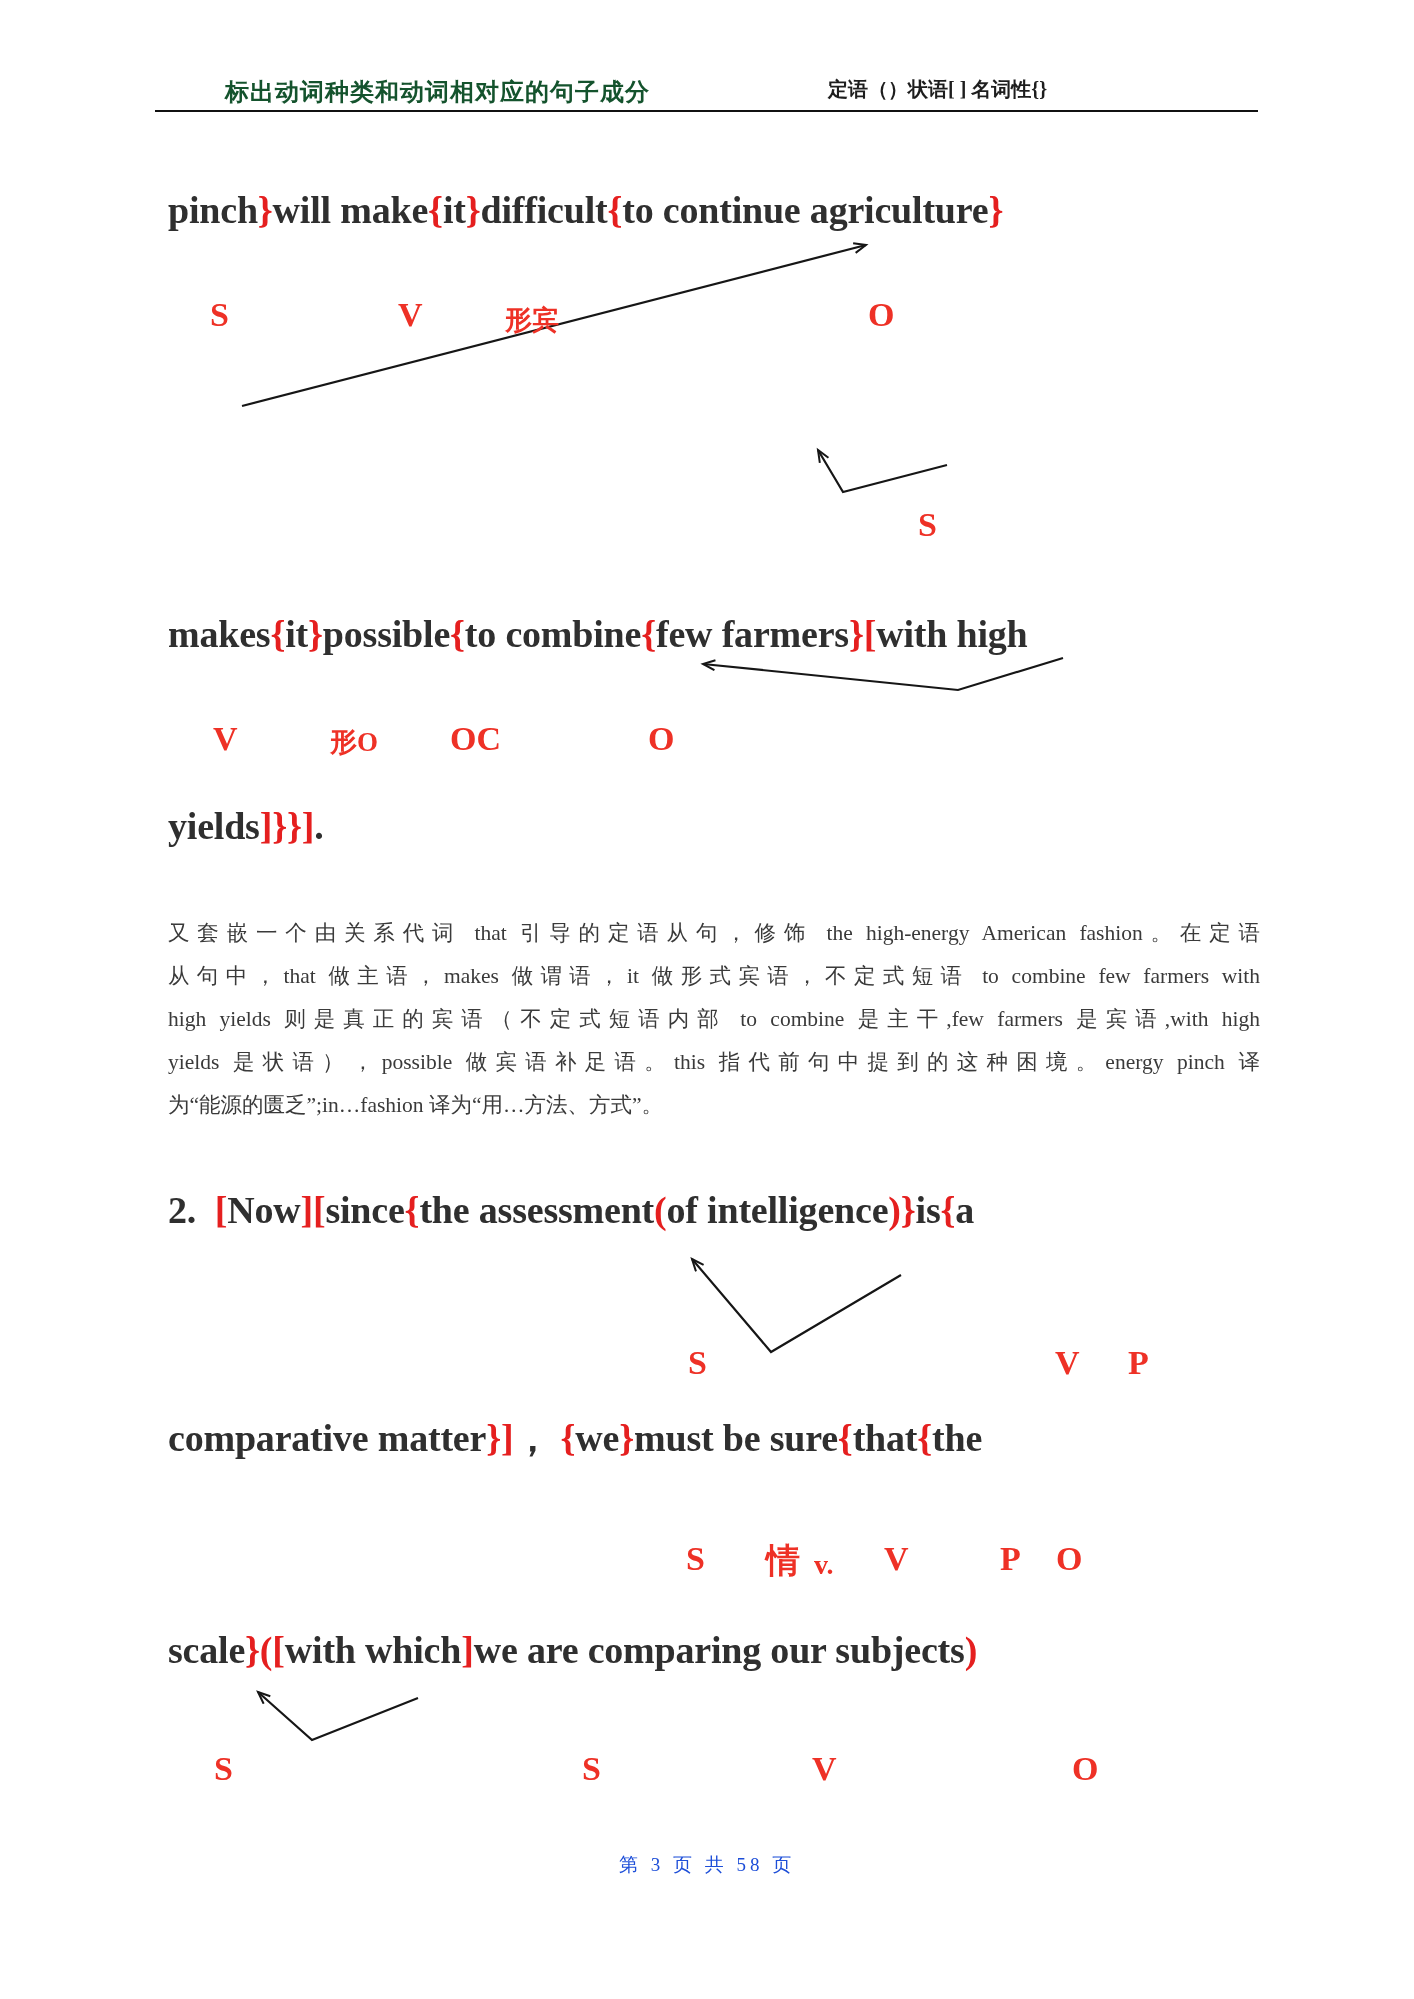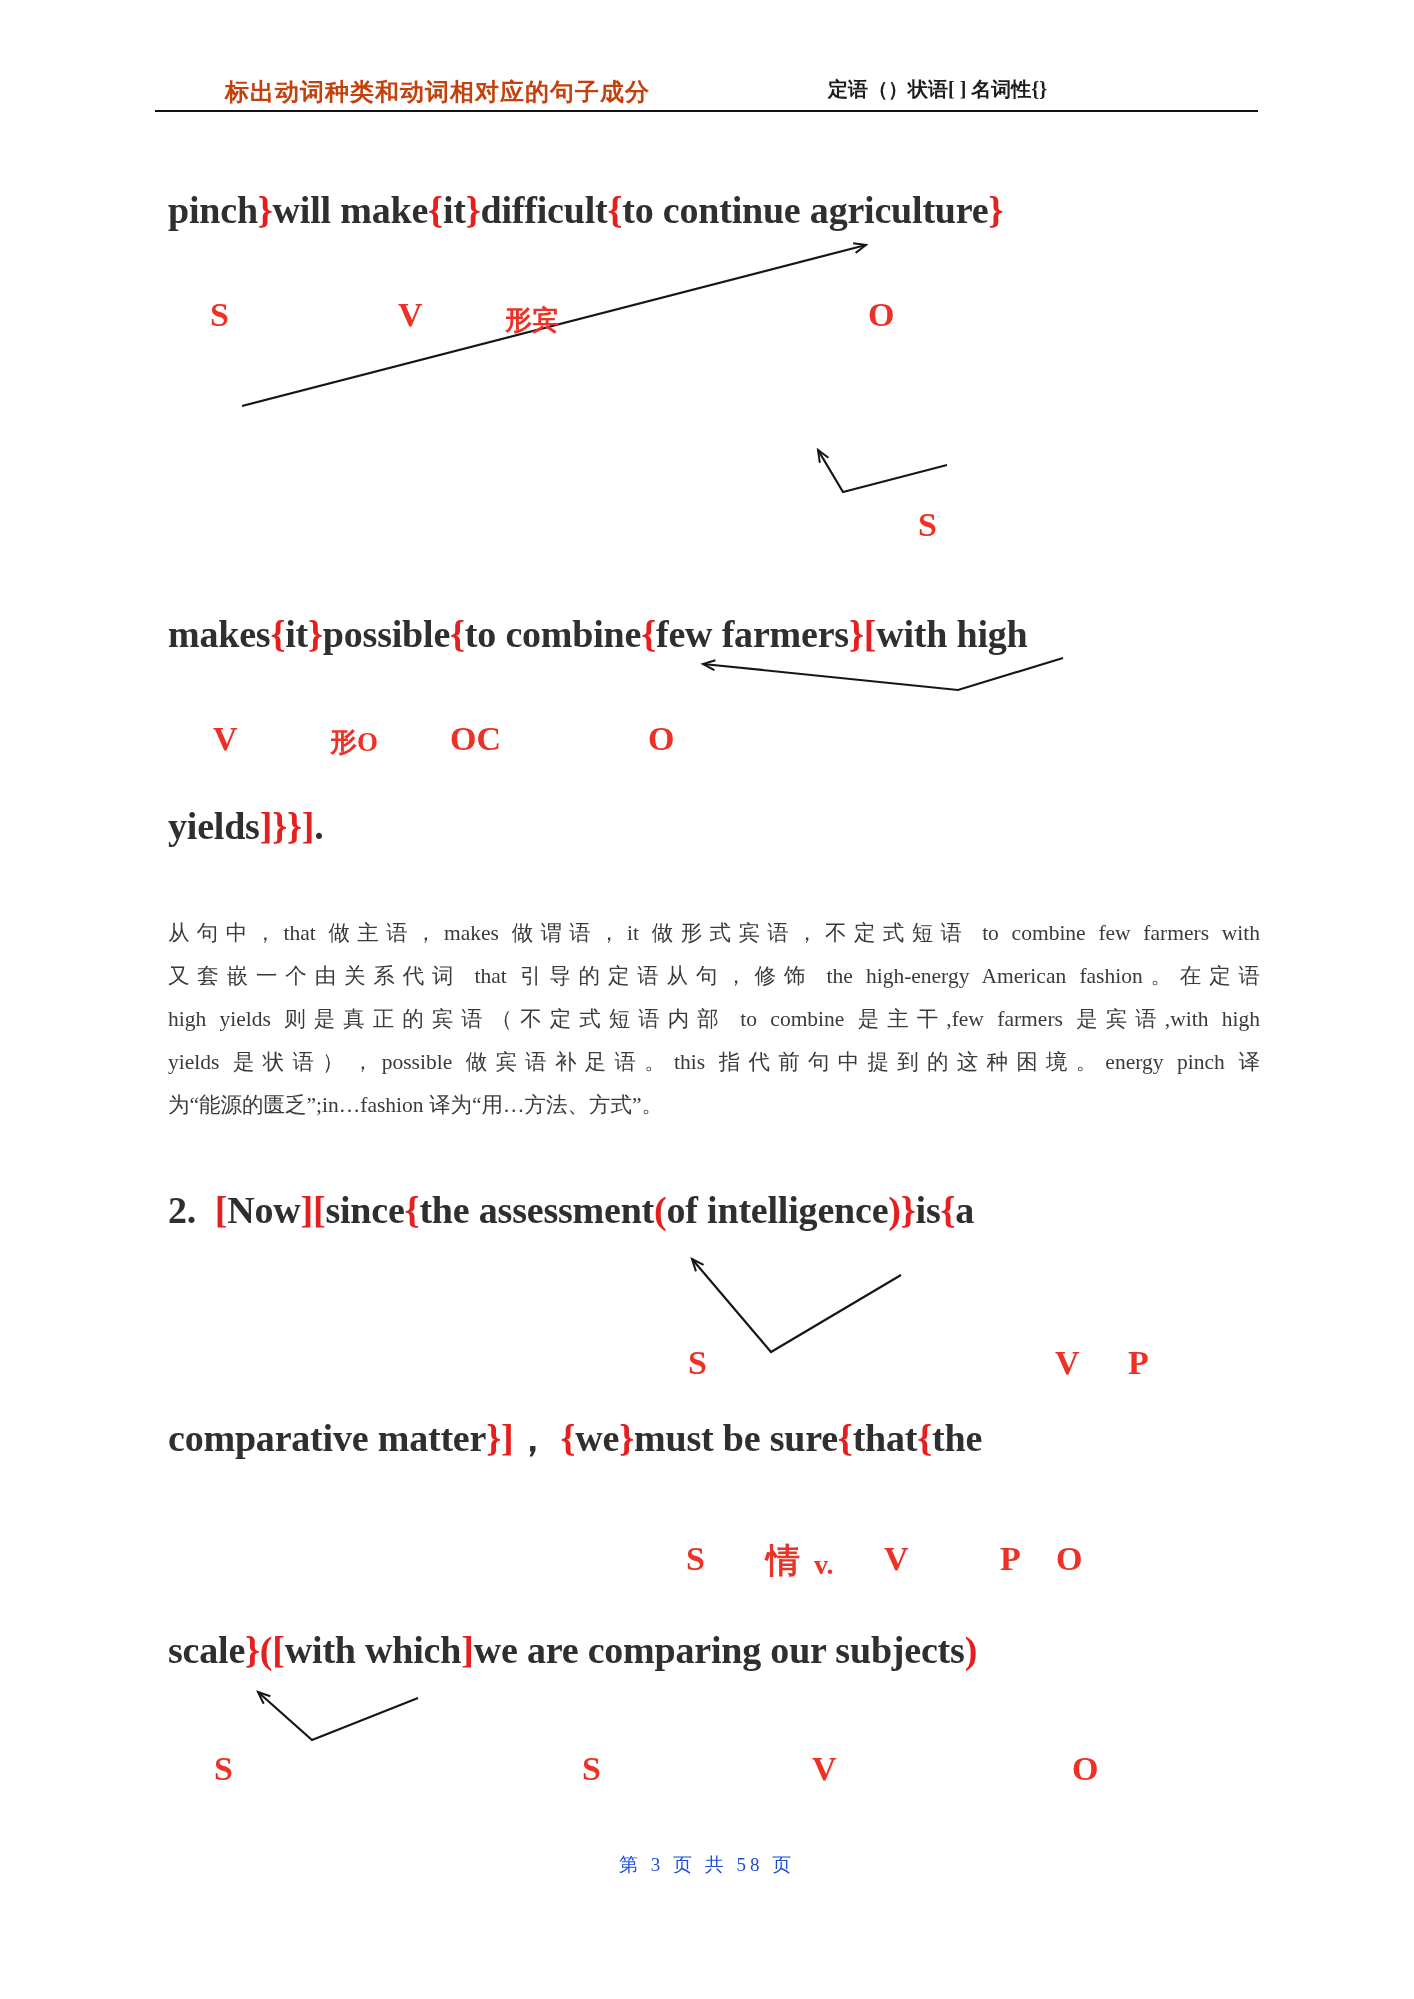--- a/index.html
+++ b/index.html
@@ -7,21 +7,21 @@
     position:relative;
     width:1414px;height:1999px;
     margin:0 auto;
     background:#ffffff;
     font-family:"Liberation Serif","DejaVu Serif",serif;
     overflow:hidden;
   }
   
   .hdr-left{
     position:absolute;left:225px;top:76px;
-    font-size:24px;font-weight:bold;color:#c2410c;
+    font-size:24px;font-weight:bold;color:#14532d;
     letter-spacing:1px;white-space:pre;
   }
   .hdr-right{
     position:absolute;left:828px;top:76px;
     font-size:20px;font-weight:bold;color:#1d1d1d;
     white-space:pre;
   }
   .hdr-rule{
     position:absolute;left:155px;top:110px;width:1103px;height:0;
     border-top:2.5px solid #111;
@@ -92,22 +92,22 @@
   <div class="bigline" style="top:612px;"><span class="seg-k">makes</span><span class="seg-r">{</span><span class="seg-k">it</span><span class="seg-r">}</span><span class="seg-k">possible</span><span class="seg-r">{</span><span class="seg-k">to combine</span><span class="seg-r">{</span><span class="seg-k">few farmers</span><span class="seg-r">}</span><span class="seg-r">[</span><span class="seg-k">with high</span></div>
 
   <span class="lbl" style="left:213px;top:720px;">V</span>
   <span class="lbl cn" style="left:330px;top:728px;">形O</span>
   <span class="lbl" style="left:450px;top:720px;">OC</span>
   <span class="lbl" style="left:648px;top:720px;">O</span>
 
   <div class="bigline" style="top:804px;"><span class="seg-k">yields</span><span class="seg-r">]}}]</span><span class="seg-k">.</span></div>
 
   <div class="para">
+    <div class="jline">又套嵌一个由关系代词 that 引导的定语从句，修饰 the high-energy American fashion。在定语</div>
     <div class="jline">从句中，that 做主语，makes 做谓语，it 做形式宾语，不定式短语 to combine few farmers with</div>
-    <div class="jline">又套嵌一个由关系代词 that 引导的定语从句，修饰 the high-energy American fashion。在定语</div>
     <div class="jline">high yields 则是真正的宾语（不定式短语内部 to combine 是主干,few farmers 是宾语,with high</div>
     <div class="jline">yields 是状语），possible 做宾语补足语。this 指代前句中提到的这种困境。energy pinch 译</div>
     <div class="lline">为“能源的匮乏”;in…fashion 译为“用…方法、方式”。</div>
   </div>
 
   <div class="bigline" style="top:1188px;"><span class="seg-k">2.  </span><span class="seg-r">[</span><span class="seg-k">Now</span><span class="seg-r">][</span><span class="seg-k">since</span><span class="seg-r">{</span><span class="seg-k">the assessment</span><span class="seg-r">(</span><span class="seg-k">of intelligence</span><span class="seg-r">)}</span><span class="seg-k">is</span><span class="seg-r">{</span><span class="seg-k">a</span></div>
 
   <span class="lbl" style="left:688px;top:1344px;">S</span>
   <span class="lbl" style="left:1055px;top:1344px;">V</span>
   <span class="lbl" style="left:1128px;top:1344px;">P</span>

